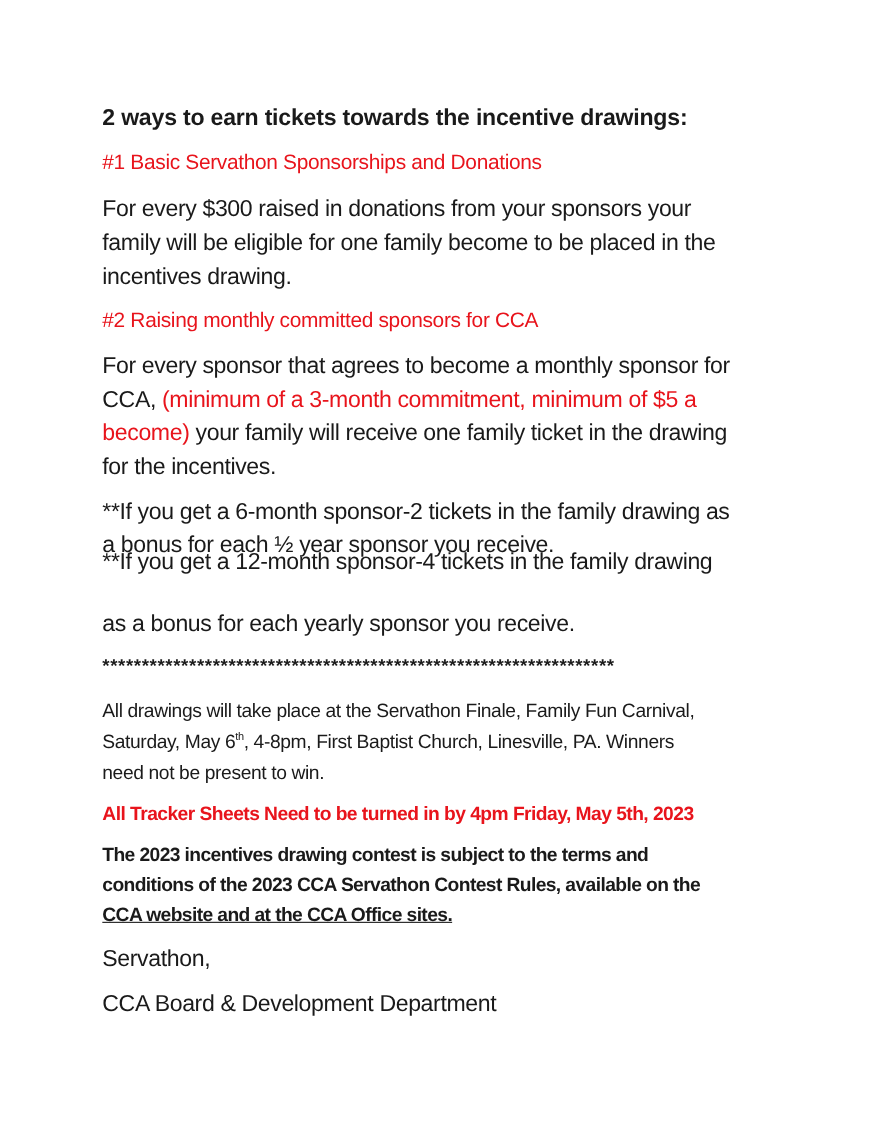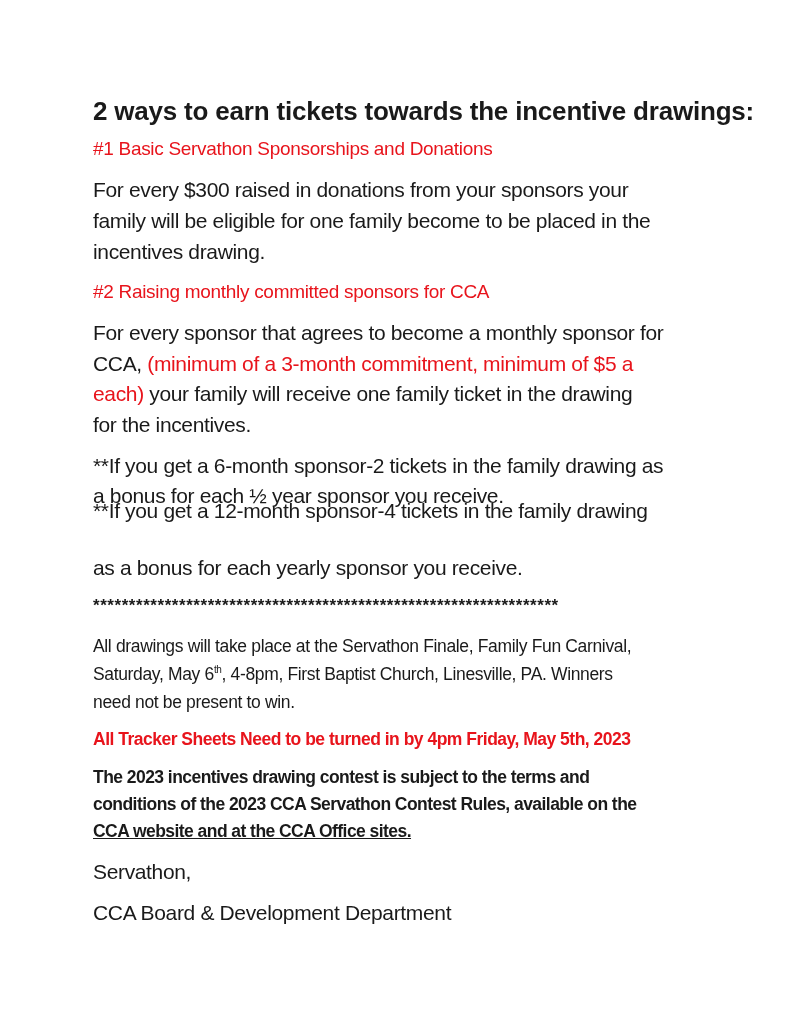--- a/index.html
+++ b/index.html
@@ -20,21 +20,21 @@
       left: 93px;
       top: 0;
       width: 620px;
     }
     .line {
       position: absolute;
       left: 0;
       white-space: nowrap;
     }
     .heading {
-      font-size: 26px;
+      font-size: 21px;
       font-weight: bold;
       letter-spacing: -0.2px;
     }
     .sub {
       font-size: 19px;
       color: #e8141c;
       letter-spacing: -0.3px;
     }
     .body {
       font-size: 21px;
@@ -80,21 +80,21 @@
     <div class="line body" style="top:178px;">For every $300 raised in donations from your sponsors your</div>
     <div class="line body" style="top:209px;">family will be eligible for one family become to be placed in the</div>
     <div class="line body" style="top:240px;">incentives drawing.</div>
   </div>
 
   <div class="line sub" style="top:281px;">#2 Raising monthly committed sponsors for CCA</div>
 
   <div>
     <div class="line body" style="top:321px;">For every sponsor that agrees to become a monthly sponsor for</div>
     <div class="line body" style="top:352px;"><span>CCA, </span><span class="red">(minimum of a 3-month commitment, minimum of $5 a</span></div>
-    <div class="line body" style="top:382px;"><span class="red">each)</span><span> your family will receive one family ticket in the drawing</span></div>
+    <div class="line body" style="top:382px;"><span class="red">become)</span><span> your family will receive one family ticket in the drawing</span></div>
     <div class="line body" style="top:413px;">for the incentives.</div>
   </div>
 
   <div>
     <div class="line body" style="top:454px;">**If you get a 6-month sponsor-2 tickets in the family drawing as</div>
     <div class="line body" style="top:484px;">a bonus for each ½ year sponsor you receive.</div>
   </div>
 
   <div>
     <div class="line body" style="top:499px;">**If you get a 12-month sponsor-4  tickets in the family drawing</div>

